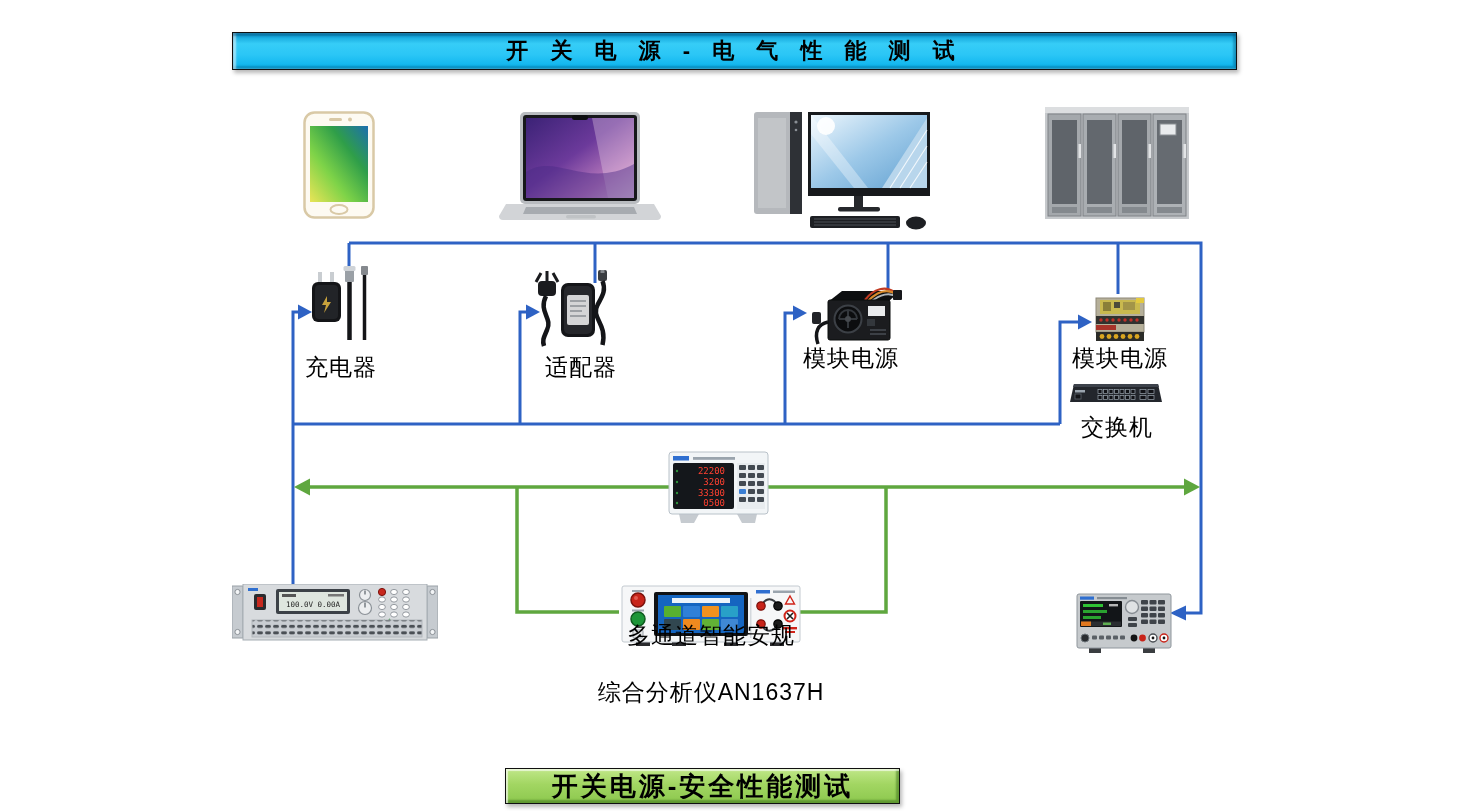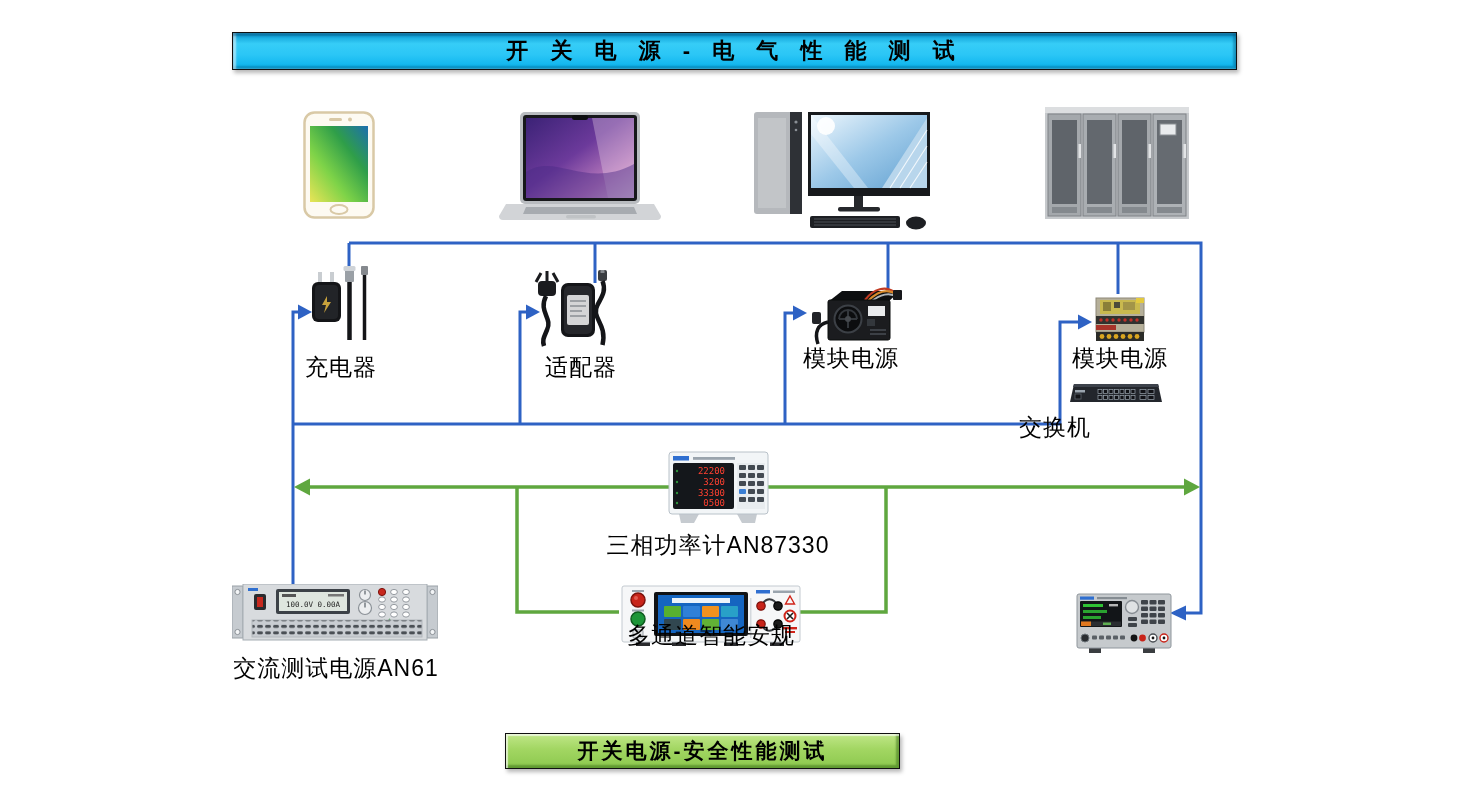--- a/index.html
+++ b/index.html
@@ -16,25 +16,25 @@
     text-align: center;
   }
   .banner-top {
     left:232px; top:32px; width:1003px; height:36px;
     background: linear-gradient(180deg,#0795cf 0%,#36cdf7 30%,#2bc6f6 60%,#09b2ec 100%);
     box-shadow: inset 0 3px 2px rgba(0,70,110,.45), inset 3px 0 2px rgba(255,255,255,.55),
                 inset -3px -3px 2px rgba(0,90,130,.40), 2px 3px 4px rgba(0,0,0,.28);
     font-size:22px; letter-spacing:8px;
   }
   .banner-bottom {
-    left:505px; top:733px; width:393px; height:34px;
+    left:505px; top:768px; width:393px; height:34px;
     background: linear-gradient(180deg,#c0e788 0%,#a2d662 45%,#8cc84e 100%);
     box-shadow: inset 2px 2px 1px rgba(255,255,255,.65), inset -3px -3px 2px rgba(60,115,25,.55),
                 2px 3px 4px rgba(0,0,0,.28);
-    font-size:21px; letter-spacing:3px;
+    font-size:26px; letter-spacing:3px;
   }
   .dev-label {
     position:absolute; transform:translateX(-50%);
     font-size:23px; color:#000; white-space:nowrap; letter-spacing:1px;
   }
   #wires { position:absolute; left:0; top:0; pointer-events:none; }
   .line-blue  { fill:none; stroke:#2e62c4; stroke-width:3; }
   .line-green { fill:none; stroke:#5fa73f; stroke-width:3.5; }
   .arrow-blue { fill:#2e62c4; }
   .arrow-green{ fill:#5fa73f; }
@@ -436,22 +436,21 @@
     <circle cx="78" cy="46" r="4" fill="#ffffff" stroke="#4a4f54" stroke-width="1.4"></circle>
       <circle cx="78" cy="46" r="1.4" fill="#141414"></circle>
     <circle cx="89" cy="46" r="4" fill="#ffffff" stroke="#c8241a" stroke-width="1.4"></circle>
       <circle cx="89" cy="46" r="1.4" fill="#141414"></circle>
   </svg>
 
   <div class="dev-label" style="left:341px;top:352px">充电器</div>
   <div class="dev-label" style="left:581px;top:352px">适配器</div>
   <div class="dev-label" style="left:851px;top:343px">模块电源</div>
   <div class="dev-label" style="left:1120px;top:343px">模块电源</div>
-  <div class="dev-label" style="left:1055px;top:412px">交换机</div>
-  <div class="dev-label" style="left:718px;top:530px">三相功率计AN87330</div>
-  <div class="dev-label" style="left:336px;top:653px">交流测试电源AN61</div>
+  <div class="dev-label" style="left:1117px;top:412px">交换机</div>
   <div class="dev-label" style="left:711px;top:620px">多通道智能安规</div>
+  <div class="dev-label" style="left:711px;top:677px">综合分析仪AN1637H</div>
 
   <div class="banner banner-bottom">
     <span>开关电源-安全性能测试</span>
   </div>
 
 </div>
 
 </body></html>

